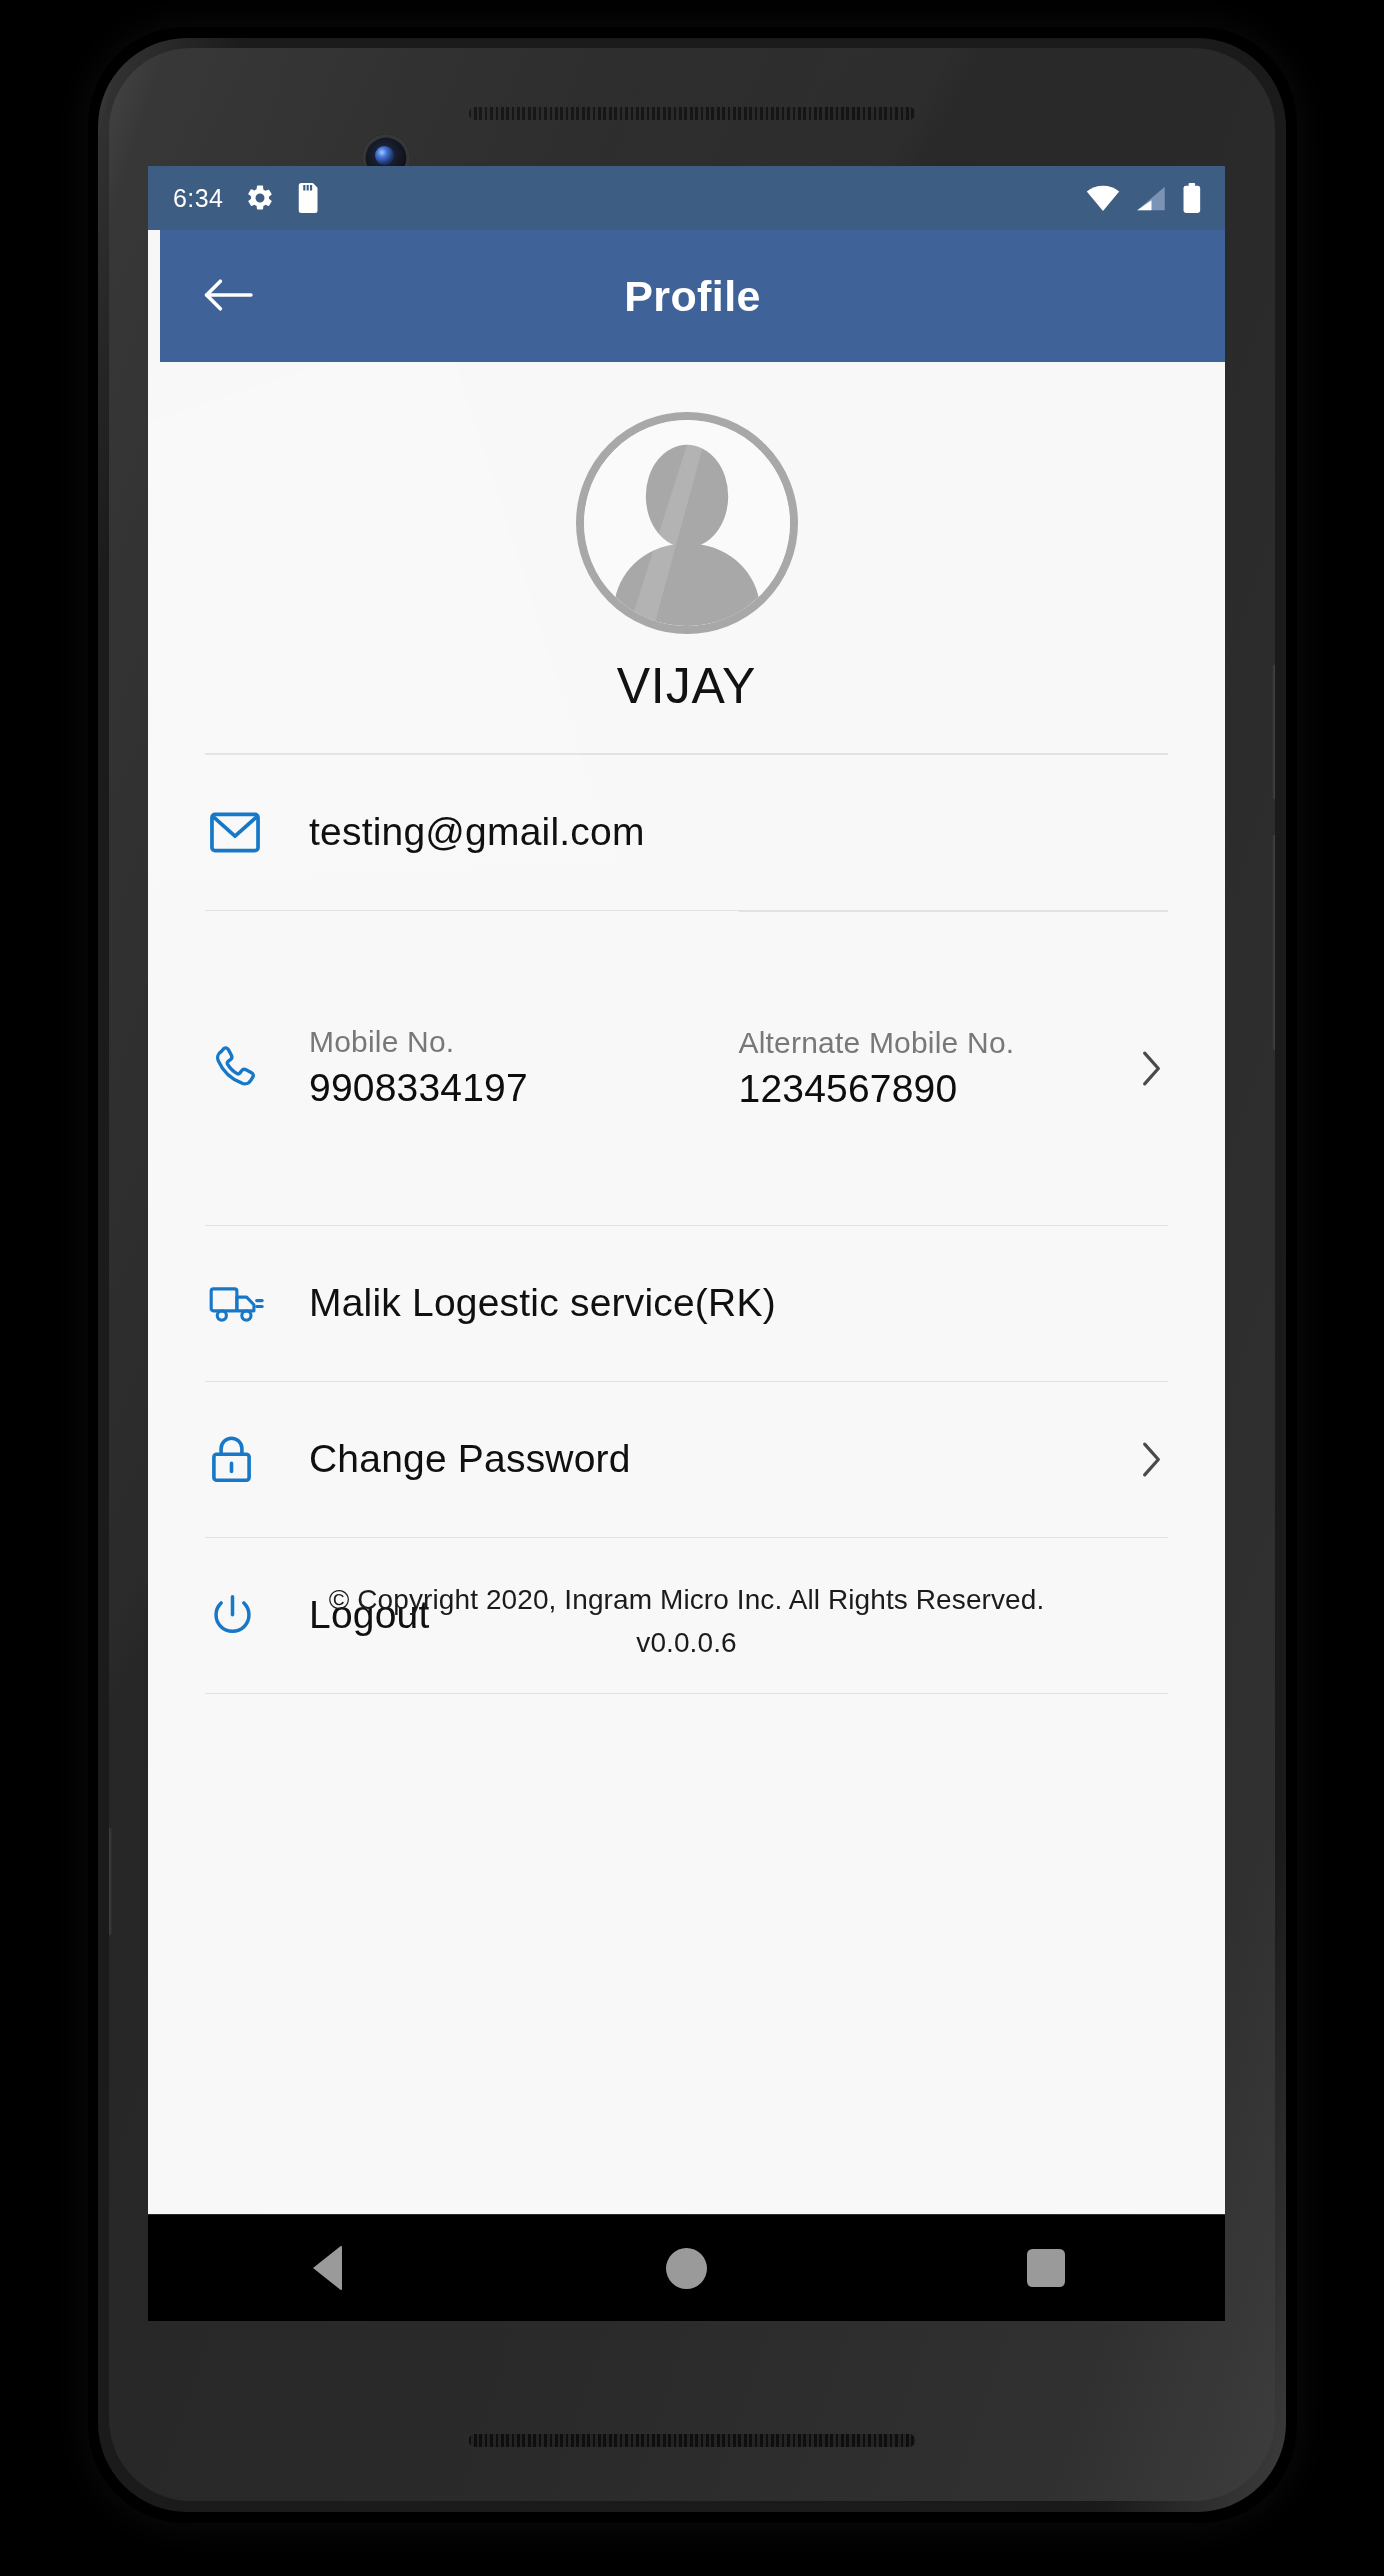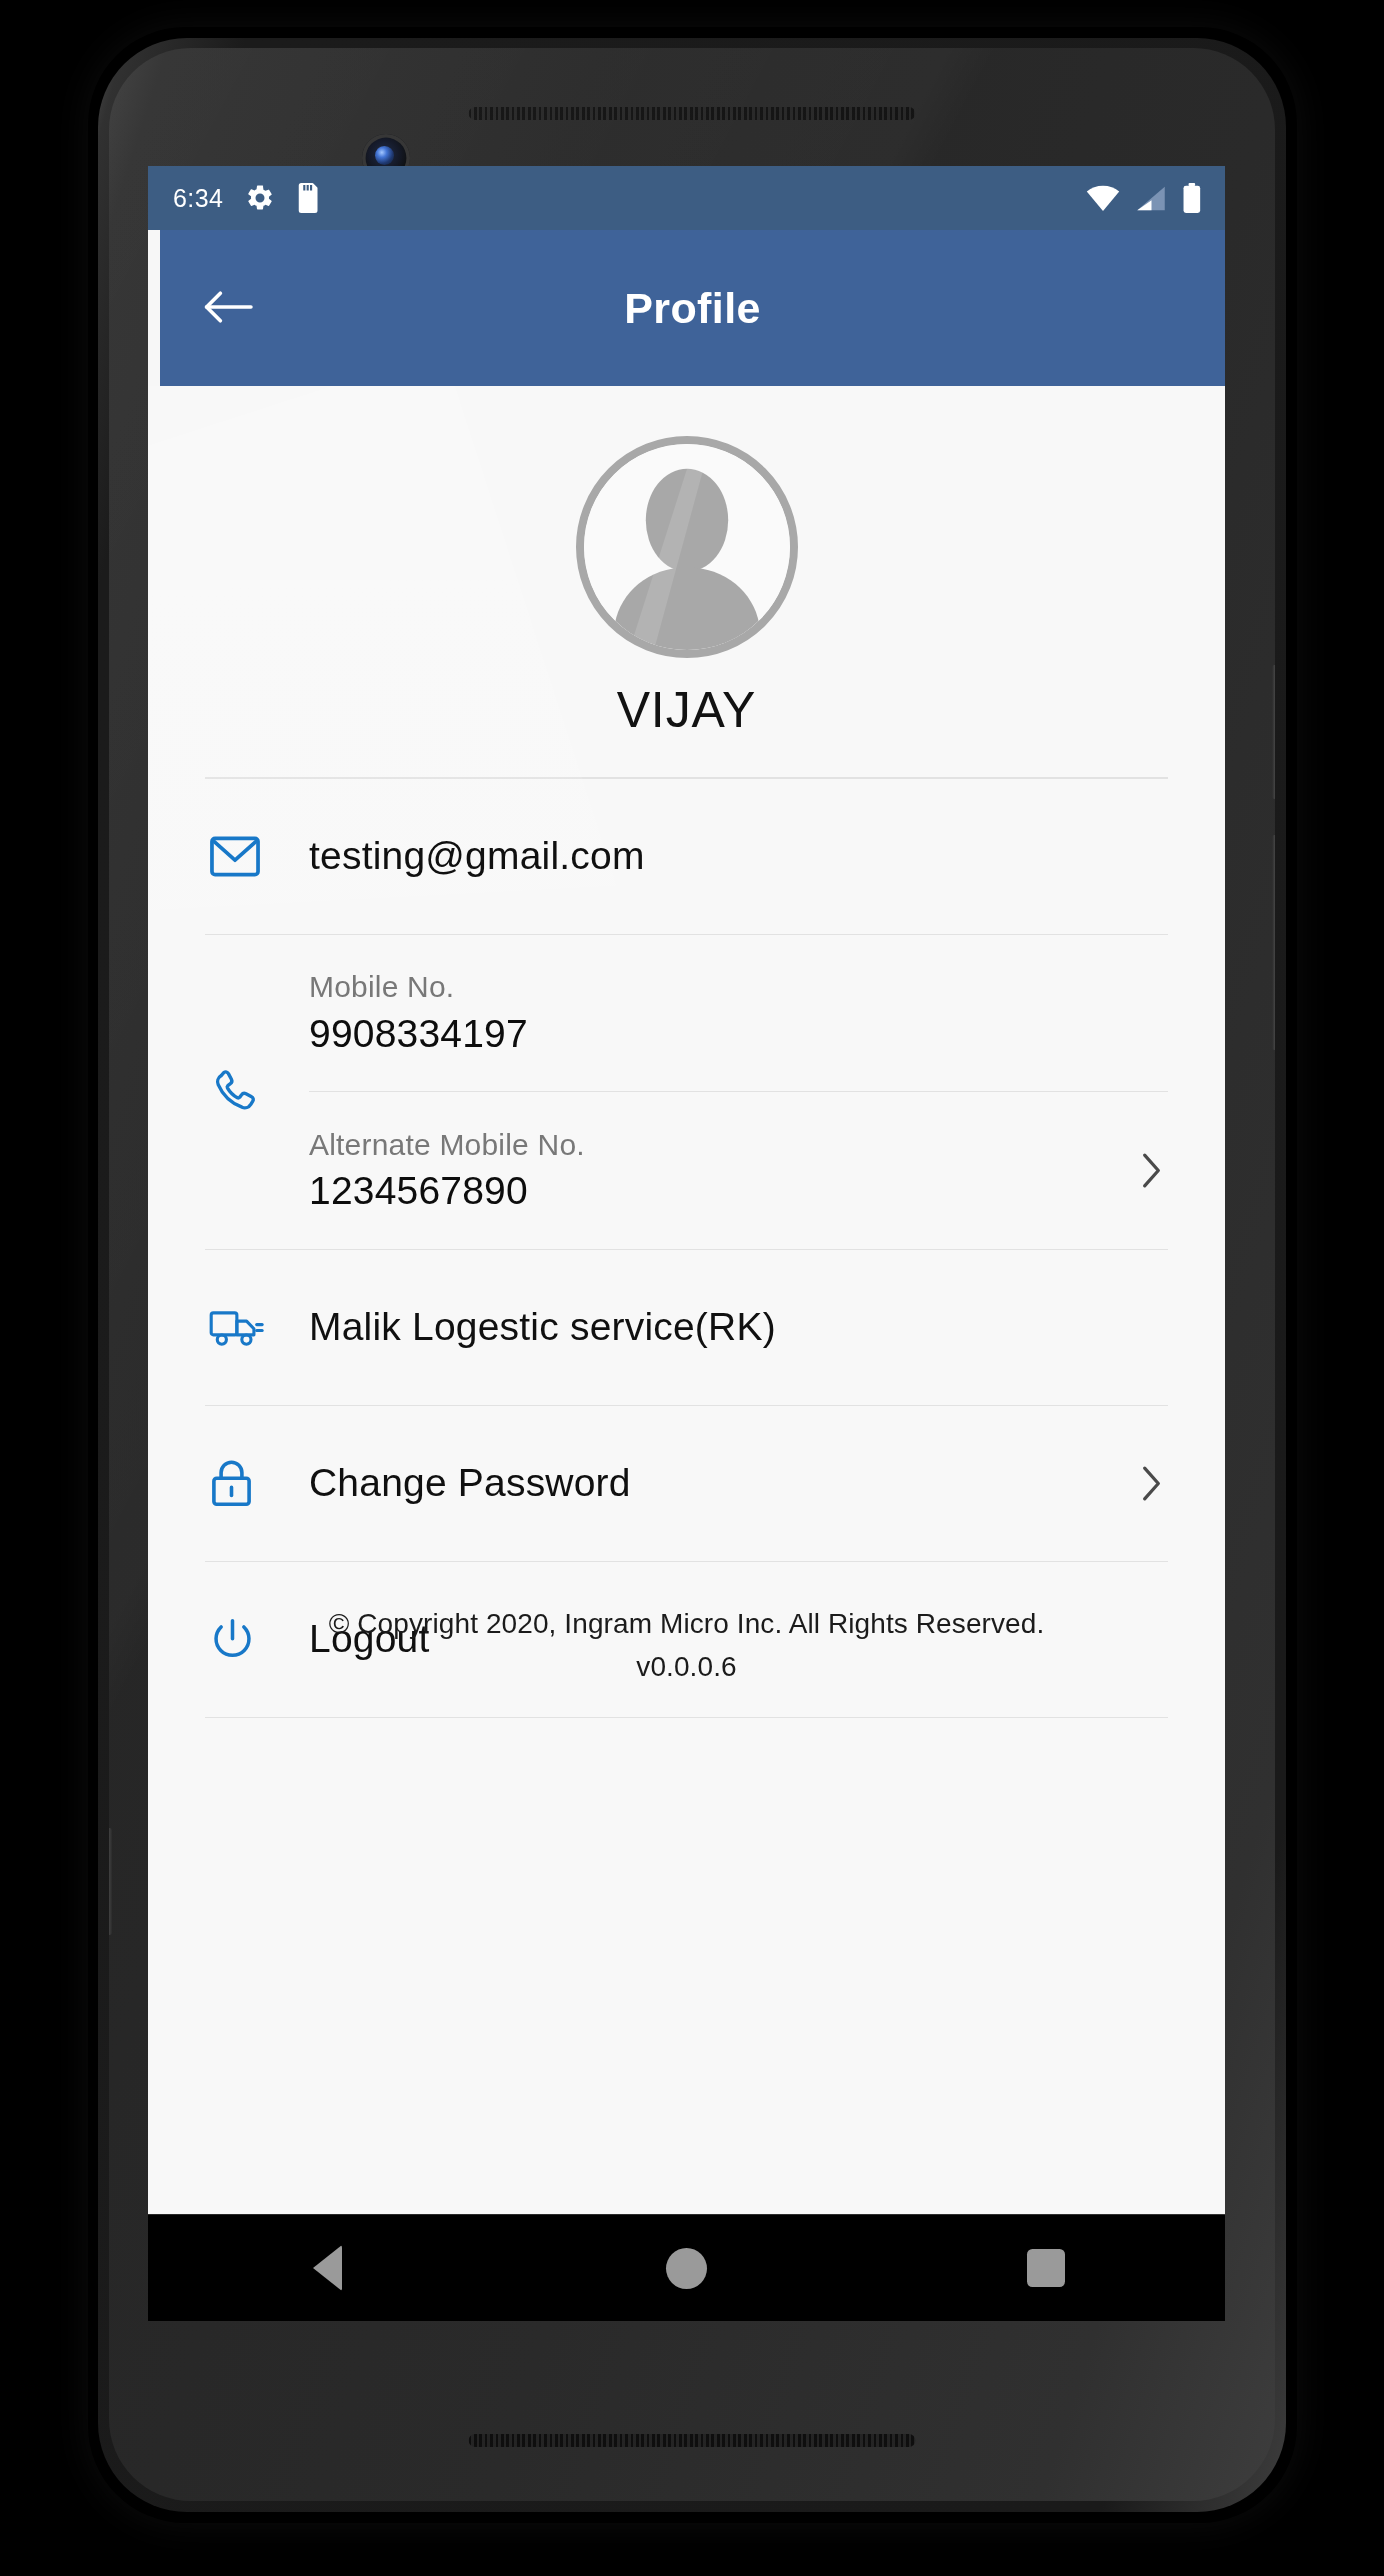--- a/index.html
+++ b/index.html
@@ -138,21 +138,21 @@
   }
   .status-right {
     margin-left: auto;
     display: flex; align-items: center; gap: 16px;
   }
   .ic { display: block; }
 
   
   .app-bar {
     position: relative;
-    height: 156px;
+    height: 132px;
     background: #3f6399;
     display: flex;
     align-items: center;
     padding: 0 27px;
     overflow: hidden;
     margin-left: 12px;
   }
   .app-bar-glare {
     position: absolute;
     top: -143px; left: -206px;
@@ -254,21 +254,21 @@
     padding-right: 3.6px;
   }
 
   
   .row.phone-row { align-items: stretch; padding: 0; min-height: 315px; }
   .phone-icon-col {
     width: 104px; flex: 0 0 104px;
     display: flex; align-items: center; justify-content: flex-start;
     padding-left: 3.6px;
   }
-  .phone-stack { flex: 1; display: flex; flex-direction: column; }
+  .phone-stack { flex: 1; display: flex; flex-direction: row; }
   .phone-sub {
     flex: 1;
     display: flex;
     align-items: center;
     padding: 5.4px 0;
   }
   .phone-sub + .phone-sub { border-top: 1.8px solid #e2e2e2; }
   .phone-sub-text { flex: 1; }
   .field-label {
     font-size: 30px;

